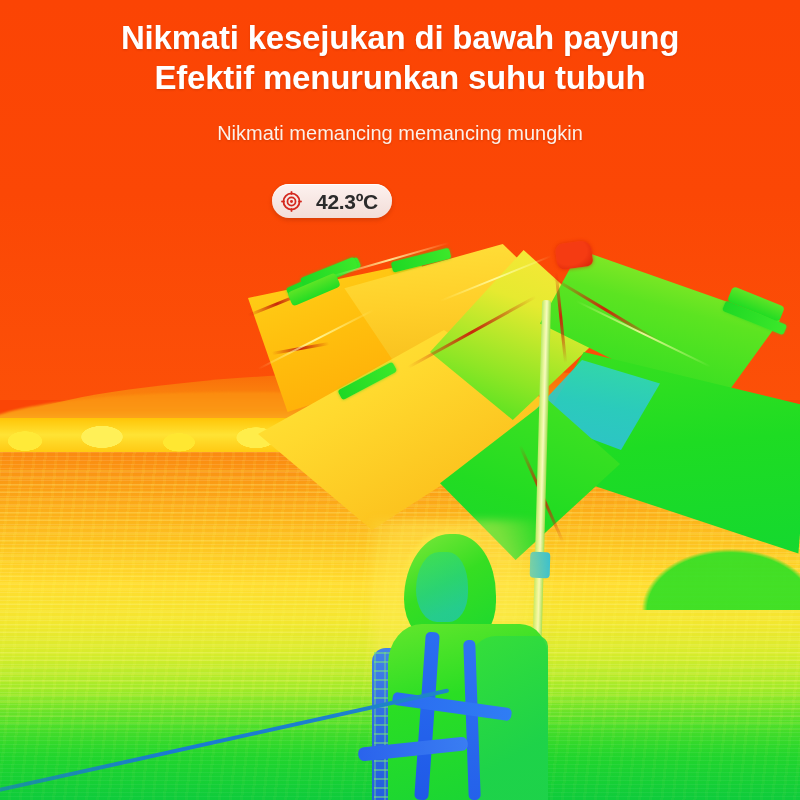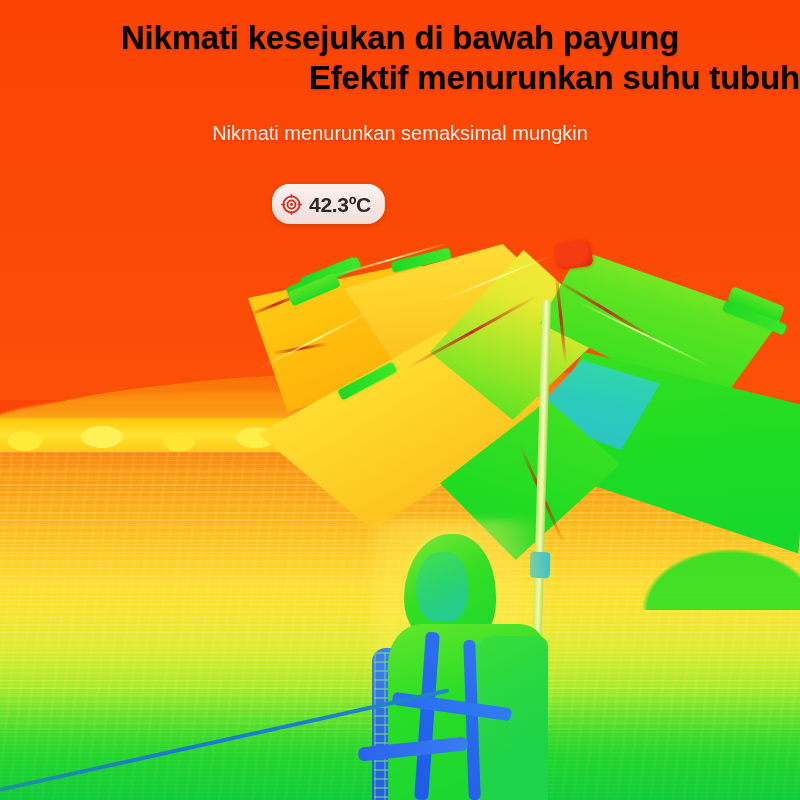--- a/index.html
+++ b/index.html
@@ -282,47 +282,47 @@
   .halo {
     position:absolute; left:370px; top:520px; width:200px; height:290px;
     background:radial-gradient(ellipse at 40% 30%, rgba(255,236,90,.42) 0 38%, rgba(255,236,90,0) 62%);
     filter:blur(4px);
   }
 
   
   .headline {
     position:absolute; left:0; top:18px; width:800px;
     text-align:center;
-    color:#000000;
+    color:#ffffff;
     font-size:33px;
     font-weight:bold;
     line-height:40px;
     letter-spacing:-0.2px;
     text-shadow:0 1px 2px rgba(150,35,5,.35);
   }
-  .headline .l2 { display:block;text-align:right; }
+  .headline .l2 { display:block; }
   .subline {
     position:absolute; left:0; top:120px; width:800px;
     text-align:center;
     color:#fdf0e8;
     font-size:20px;
     line-height:26px;
     text-shadow:0 1px 2px rgba(150,35,5,.3);
   }
 
   
   .badge {
     position:absolute;
     display:flex; align-items:center;
-    height:40px;
+    height:34px;
     padding:0 14px 0 9px;
     border-radius:18px;
     background:linear-gradient(180deg,#fdf2ef 0%, #f7e6e2 55%, #f2ded9 100%);
     box-shadow:0 2px 4px rgba(120,30,10,.28), inset 0 1px 0 rgba(255,255,255,.9);
-    gap:7px;
+    gap:14px;
   }
   .badge .temp {
     font-size:21px;
     font-weight:bold;
     color:#2b2b2b;
     letter-spacing:-0.3px;
     white-space:nowrap;
     line-height:1;
   }
   .badge-1 { left:272px; top:184px; }
@@ -399,21 +399,21 @@
       <div class="strap-c"></div>
       <div class="chair-arm"></div>
       <div class="rod"></div>
     </div>
   </div>
 
   <div class="headline">
     <span class="l1">Nikmati kesejukan di bawah payung</span>
     <span class="l2">Efektif menurunkan suhu tubuh</span>
   </div>
-  <div class="subline">Nikmati menurunkan semaksimal mungkin</div>
+  <div class="subline">Nikmati memancing memancing mungkin</div>
 
   <div class="badge badge-1">
     <svg class="xicon" viewBox="0 0 24 24">
       <circle cx="12" cy="12" r="9.2" fill="none" stroke="#d4281e" stroke-width="2.1"></circle>
       <circle cx="12" cy="12" r="4.6" fill="none" stroke="#d4281e" stroke-width="2"></circle>
       <circle cx="12" cy="12" r="1.7" fill="#d4281e"></circle>
       <rect x="11.1" y="0.2" width="1.8" height="4.2" fill="#d4281e"></rect>
       <rect x="11.1" y="19.6" width="1.8" height="4.2" fill="#d4281e"></rect>
       <rect x="0.2" y="11.1" width="4.2" height="1.8" fill="#d4281e"></rect>
       <rect x="19.6" y="11.1" width="4.2" height="1.8" fill="#d4281e"></rect>

